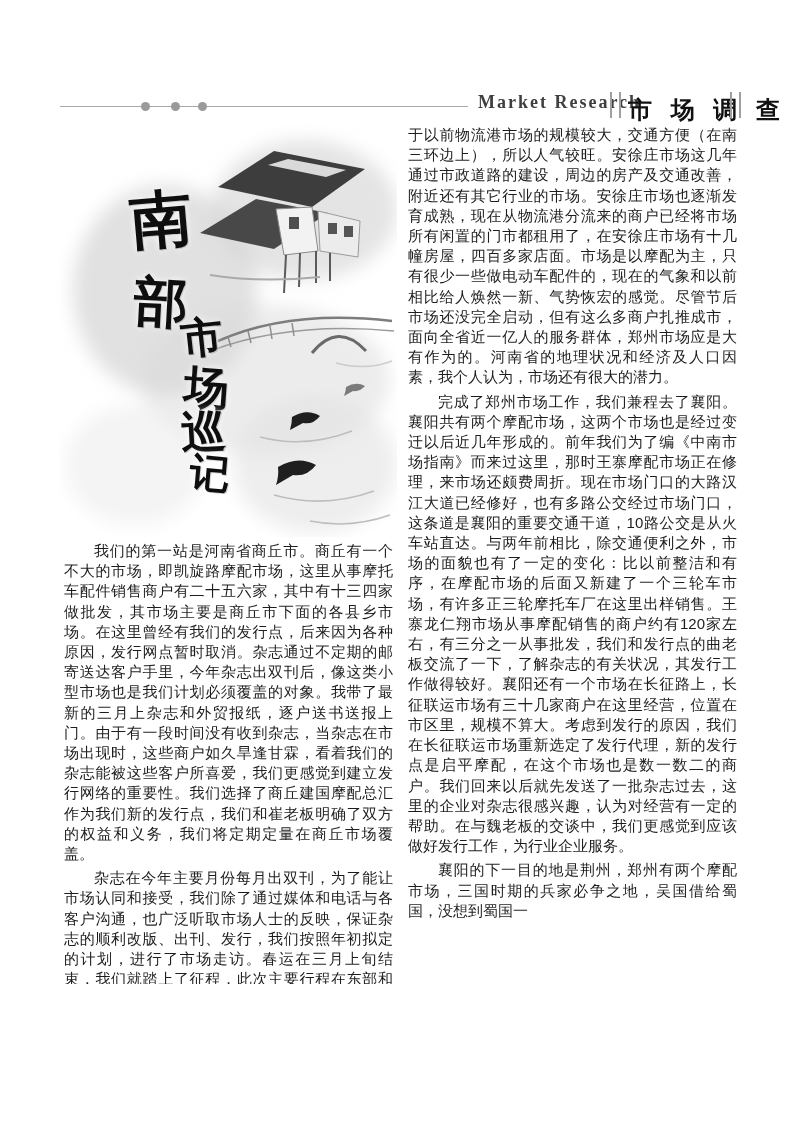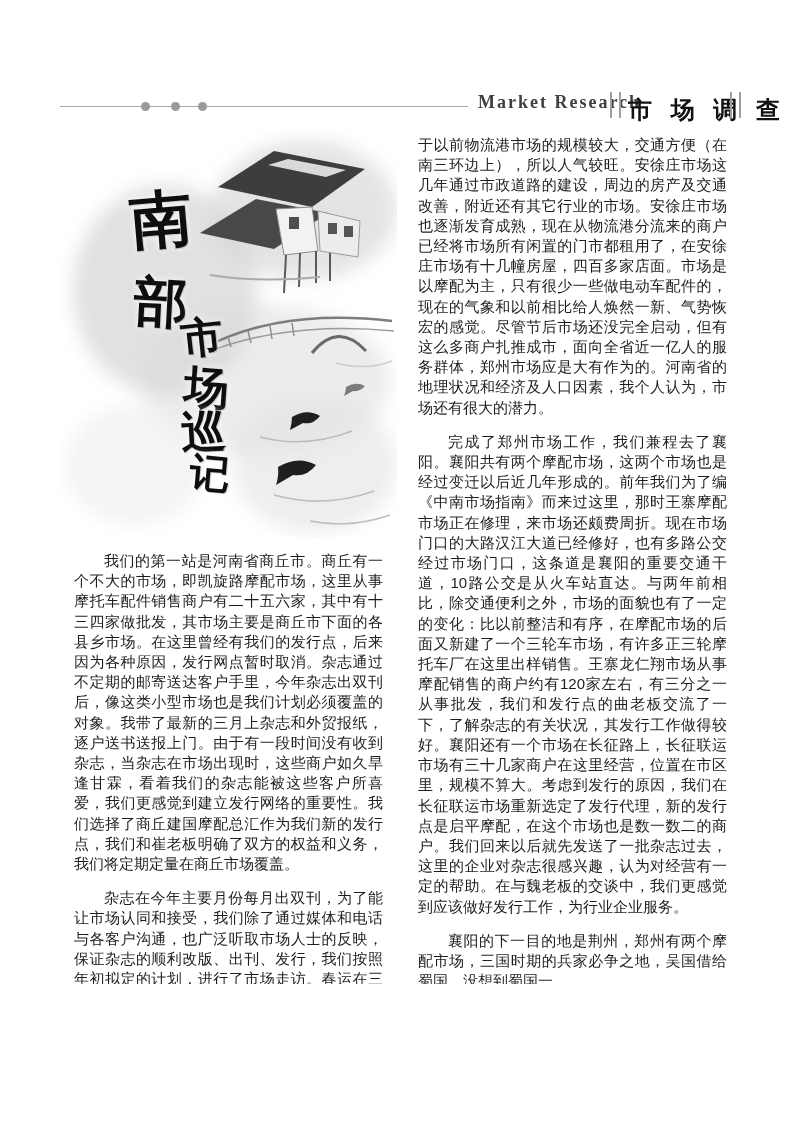--- a/index.html
+++ b/index.html
@@ -13,21 +13,21 @@
           font-size:18px;font-weight:bold;color:#3f3f3f;letter-spacing:2px;}
   .dbar{position:absolute;top:92px;width:7px;height:26px;
         border-left:2px solid #9f9f9f;border-right:2px solid #9f9f9f;}
   .hdr-cn{position:absolute;left:628px;top:94px;font-size:24px;font-weight:bold;color:#111;
           letter-spacing:6px;}
 
   
   .col{position:absolute;width:337px;font-size:15px;line-height:20.2px;text-align:justify;color:#1d1d1d;}
   .col-left{left:60px;top:125px;}
   .col-right{left:404px;top:121px;}
-  .para{margin:14px;text-indent:2em;}
+  .para{margin:4px;text-indent:2em;}
   .para.cont{text-indent:0;}
 
   
   .art{position:relative;width:337px;height:412px;margin-bottom:4px;}
   .art svg{position:absolute;left:0;top:0;}
   .ch{position:absolute;font-weight:900;color:#0e0e0e;line-height:1;
       font-family:"DejaVu Sans","Liberation Sans",sans-serif;
       text-shadow:0 0 7px rgba(255,255,255,.95), 1px 1px 0 rgba(0,0,0,.25);}
   .c0{left:70px;top:64px;font-size:62px;transform:rotate(-5deg);}
   .c1{left:74px;top:151px;font-size:54px;transform:rotate(3deg);}

